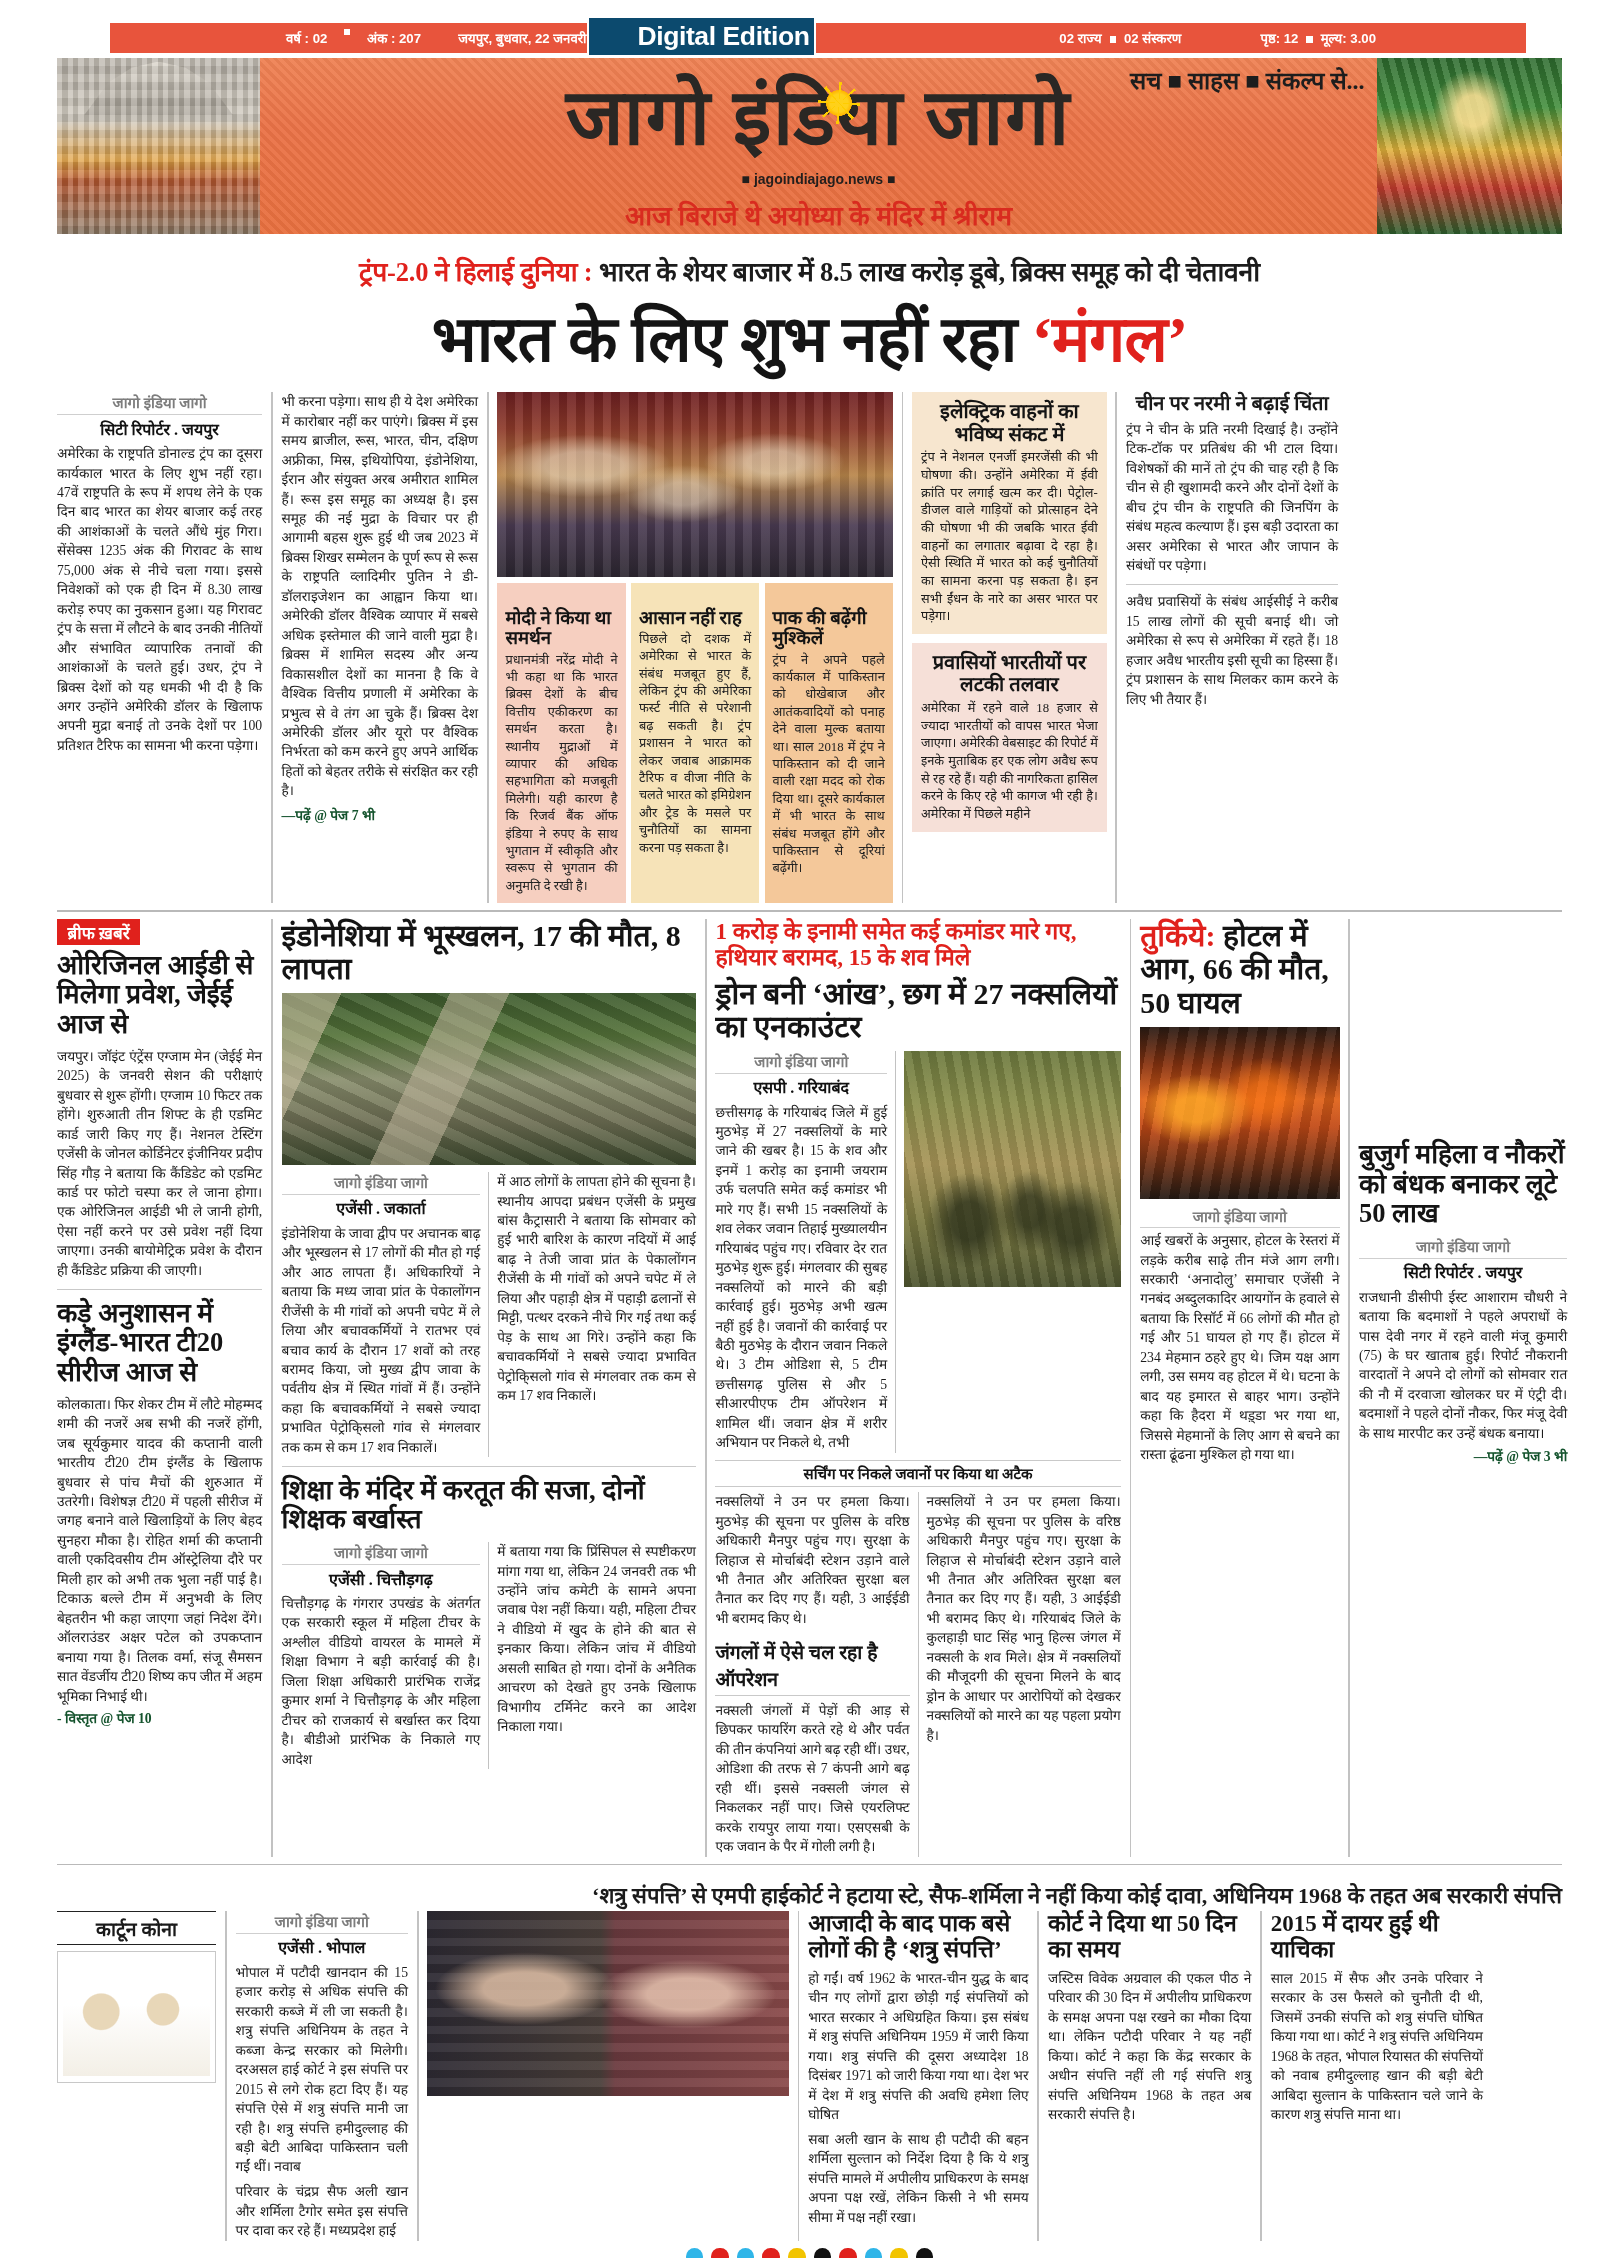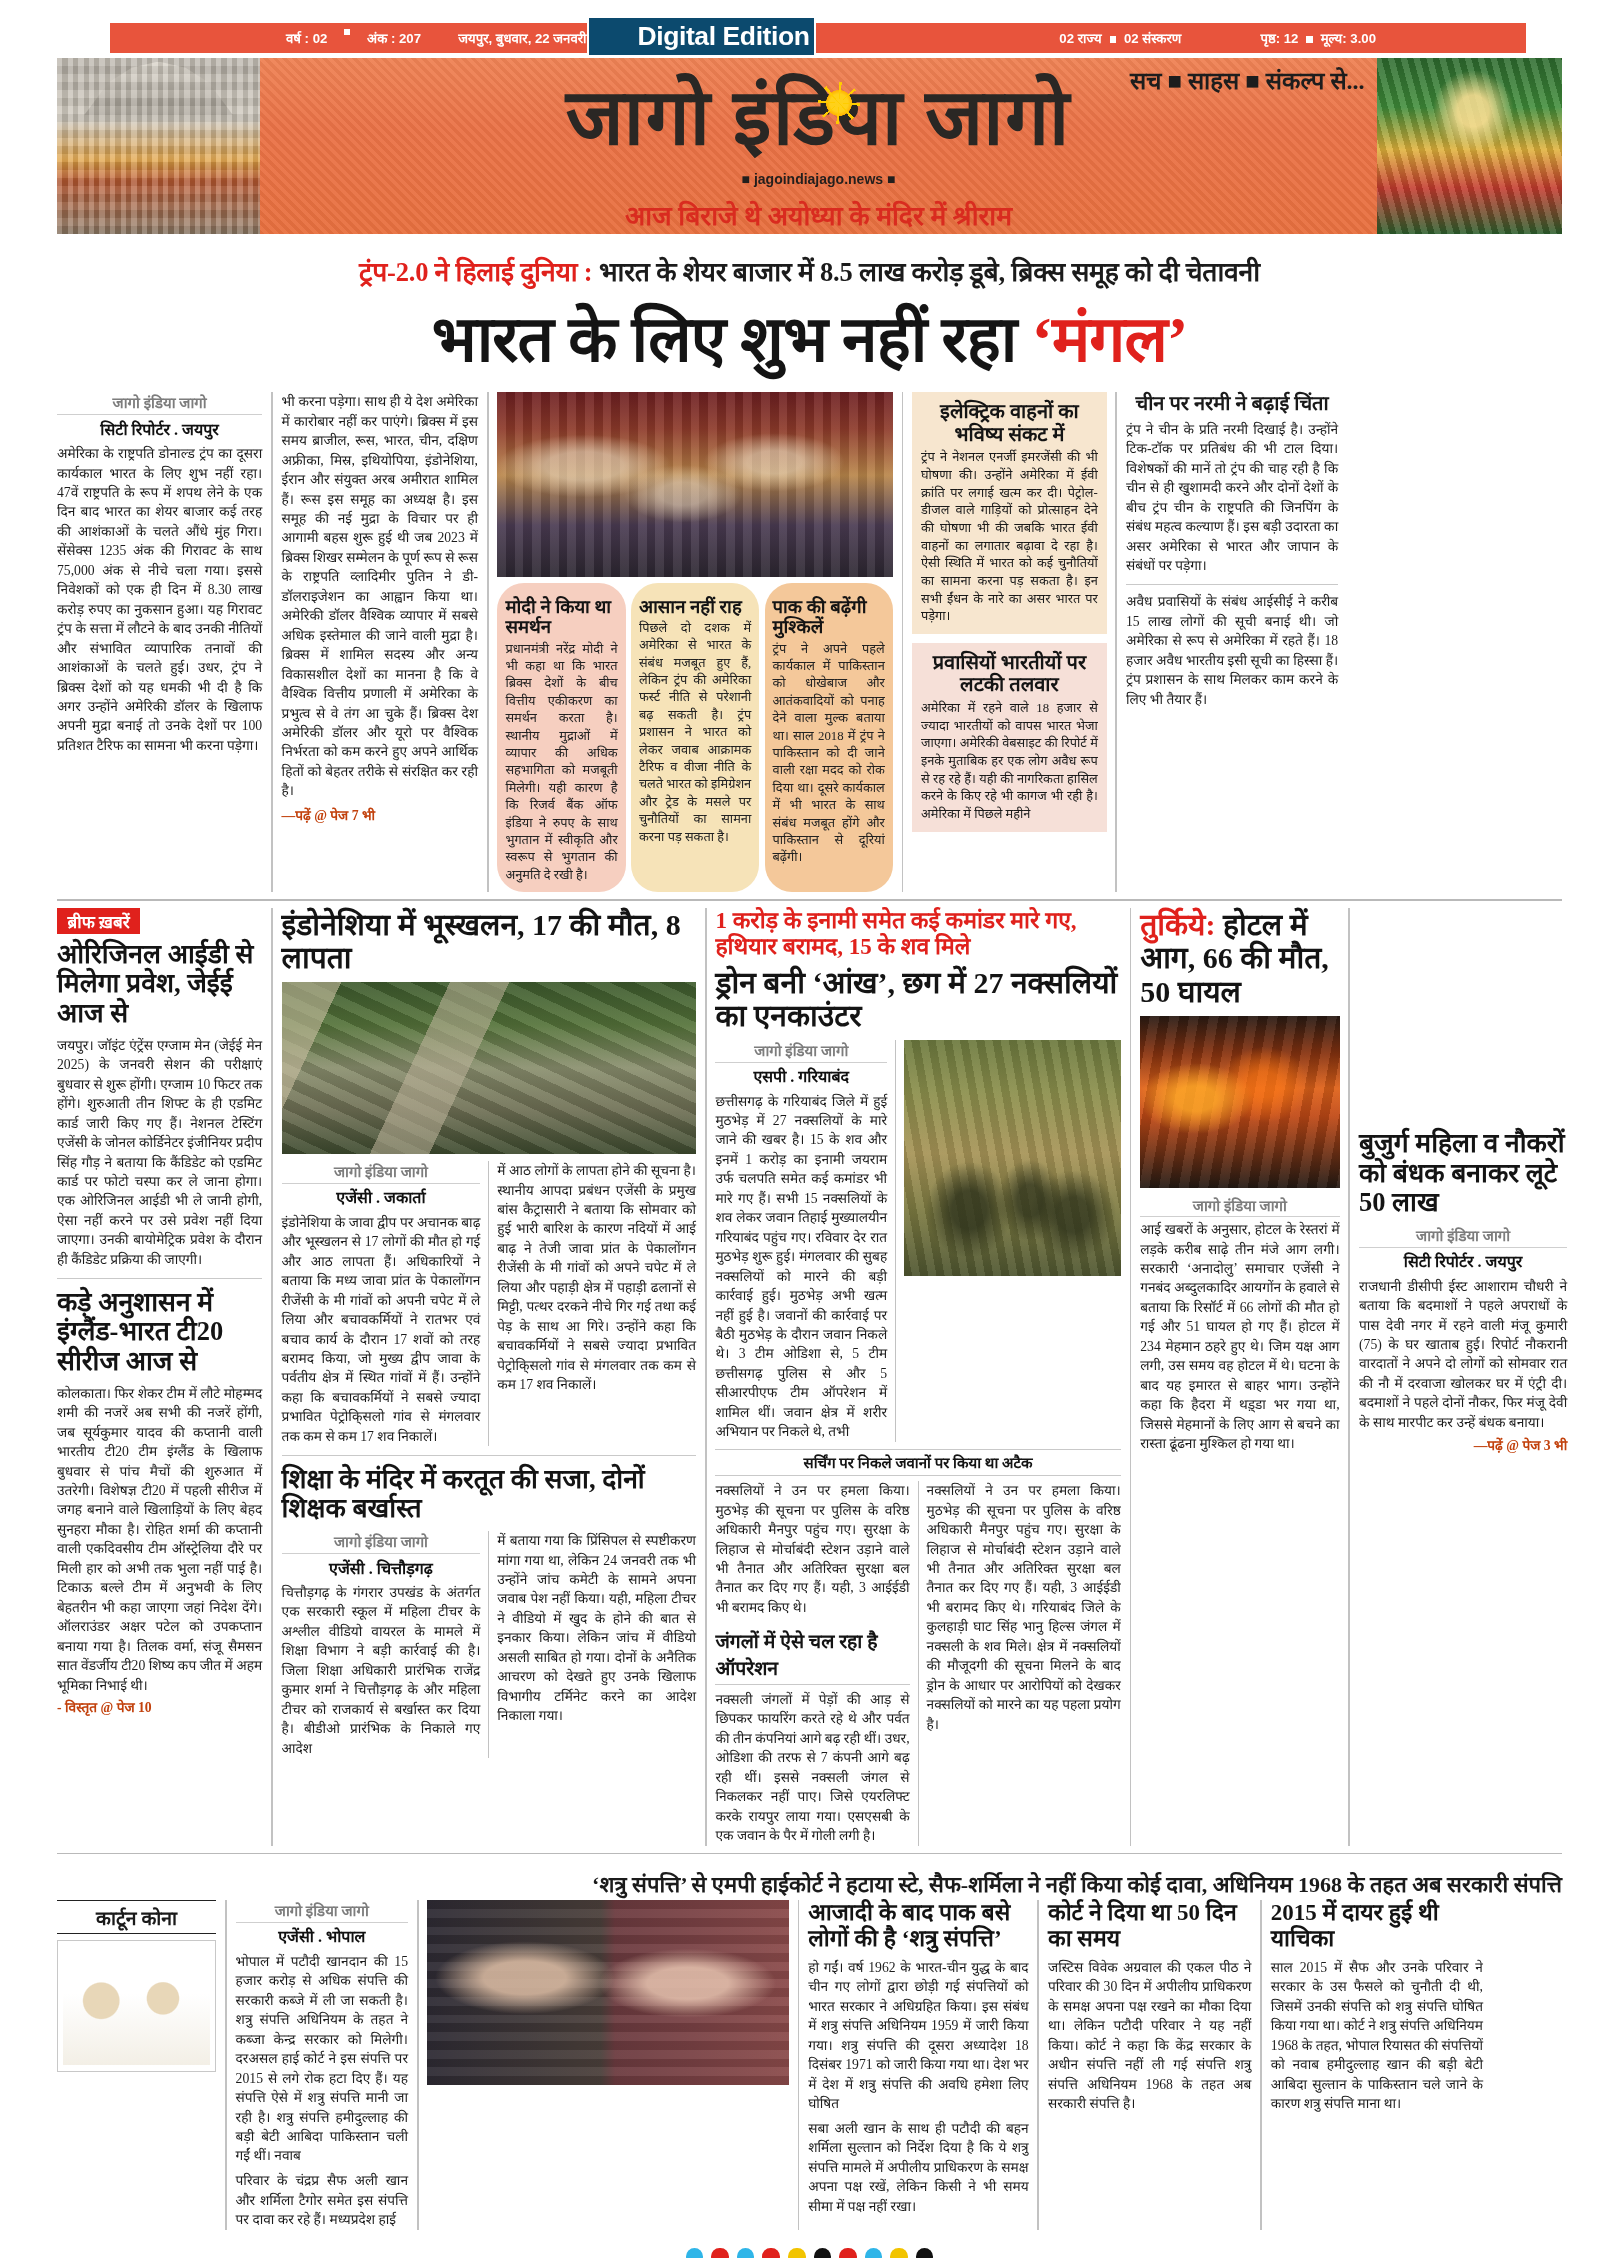--- a/index.html
+++ b/index.html
@@ -144,21 +144,21 @@
   }
   .byline-rep {
     text-align:center; font-size:16px; font-weight:bold; color:#111; margin-bottom:4.4px;
     font-family:"Liberation Serif", serif;
   }
   .body {
     font-family:"Liberation Serif", serif;
     font-size:13.7px; line-height:1.42; text-align:justify; color:#1c1c1c;
     hyphens:auto;
   }
-  .body .cont { color:#c2410c; font-weight:bold; }
+  .body .cont { color:#14532d; font-weight:bold; }
 
   
   .photo { width:100%; background:#6d6d6d; position:relative; overflow:hidden; }
   .photo.p-main {
     height:185px;
     background:linear-gradient(180deg,#6d1f22 0%, #8d3a2a 20%, #b9864a 45%, #4a3b52 72%, #2c2630 100%);
   }
   .photo.p-main:after{
     content:""; position:absolute; inset:0;
     background:
@@ -219,21 +219,21 @@
     background:
       radial-gradient(circle at 26% 46%, #e8d7b8 0 14%, transparent 15%),
       radial-gradient(circle at 68% 44%, #e8d7b8 0 13%, transparent 14%),
       linear-gradient(180deg, #ffffff 0 40%, #f3efe6 100%);
   }
 
   .caption { font-family:"Liberation Serif", serif; font-size:12.4px; color:#333; padding:2.6px 0; }
 
   
   .capbox-row { display:grid; grid-template-columns:1fr 1fr 1fr; gap:5.3px; margin-top:5.3px; }
-  .capbox { padding:14px 8px 8px;border-radius:27px; }
+  .capbox { padding:25px 8px 8px; }
   .capbox.c1 { background:#f6cfc0; }
   .capbox.c2 { background:#f6e3b8; }
   .capbox.c3 { background:#f4c89a; }
   .capbox h4 {
     font-family:"Liberation Serif", serif; font-weight:bold; font-size:18.5px;
     color:#141414; margin-bottom:2.6px; line-height:1.12;
   }
   .capbox p { font-family:"Liberation Serif", serif; font-size:12.8px; line-height:1.36; text-align:justify; color:#222; }
 
   

